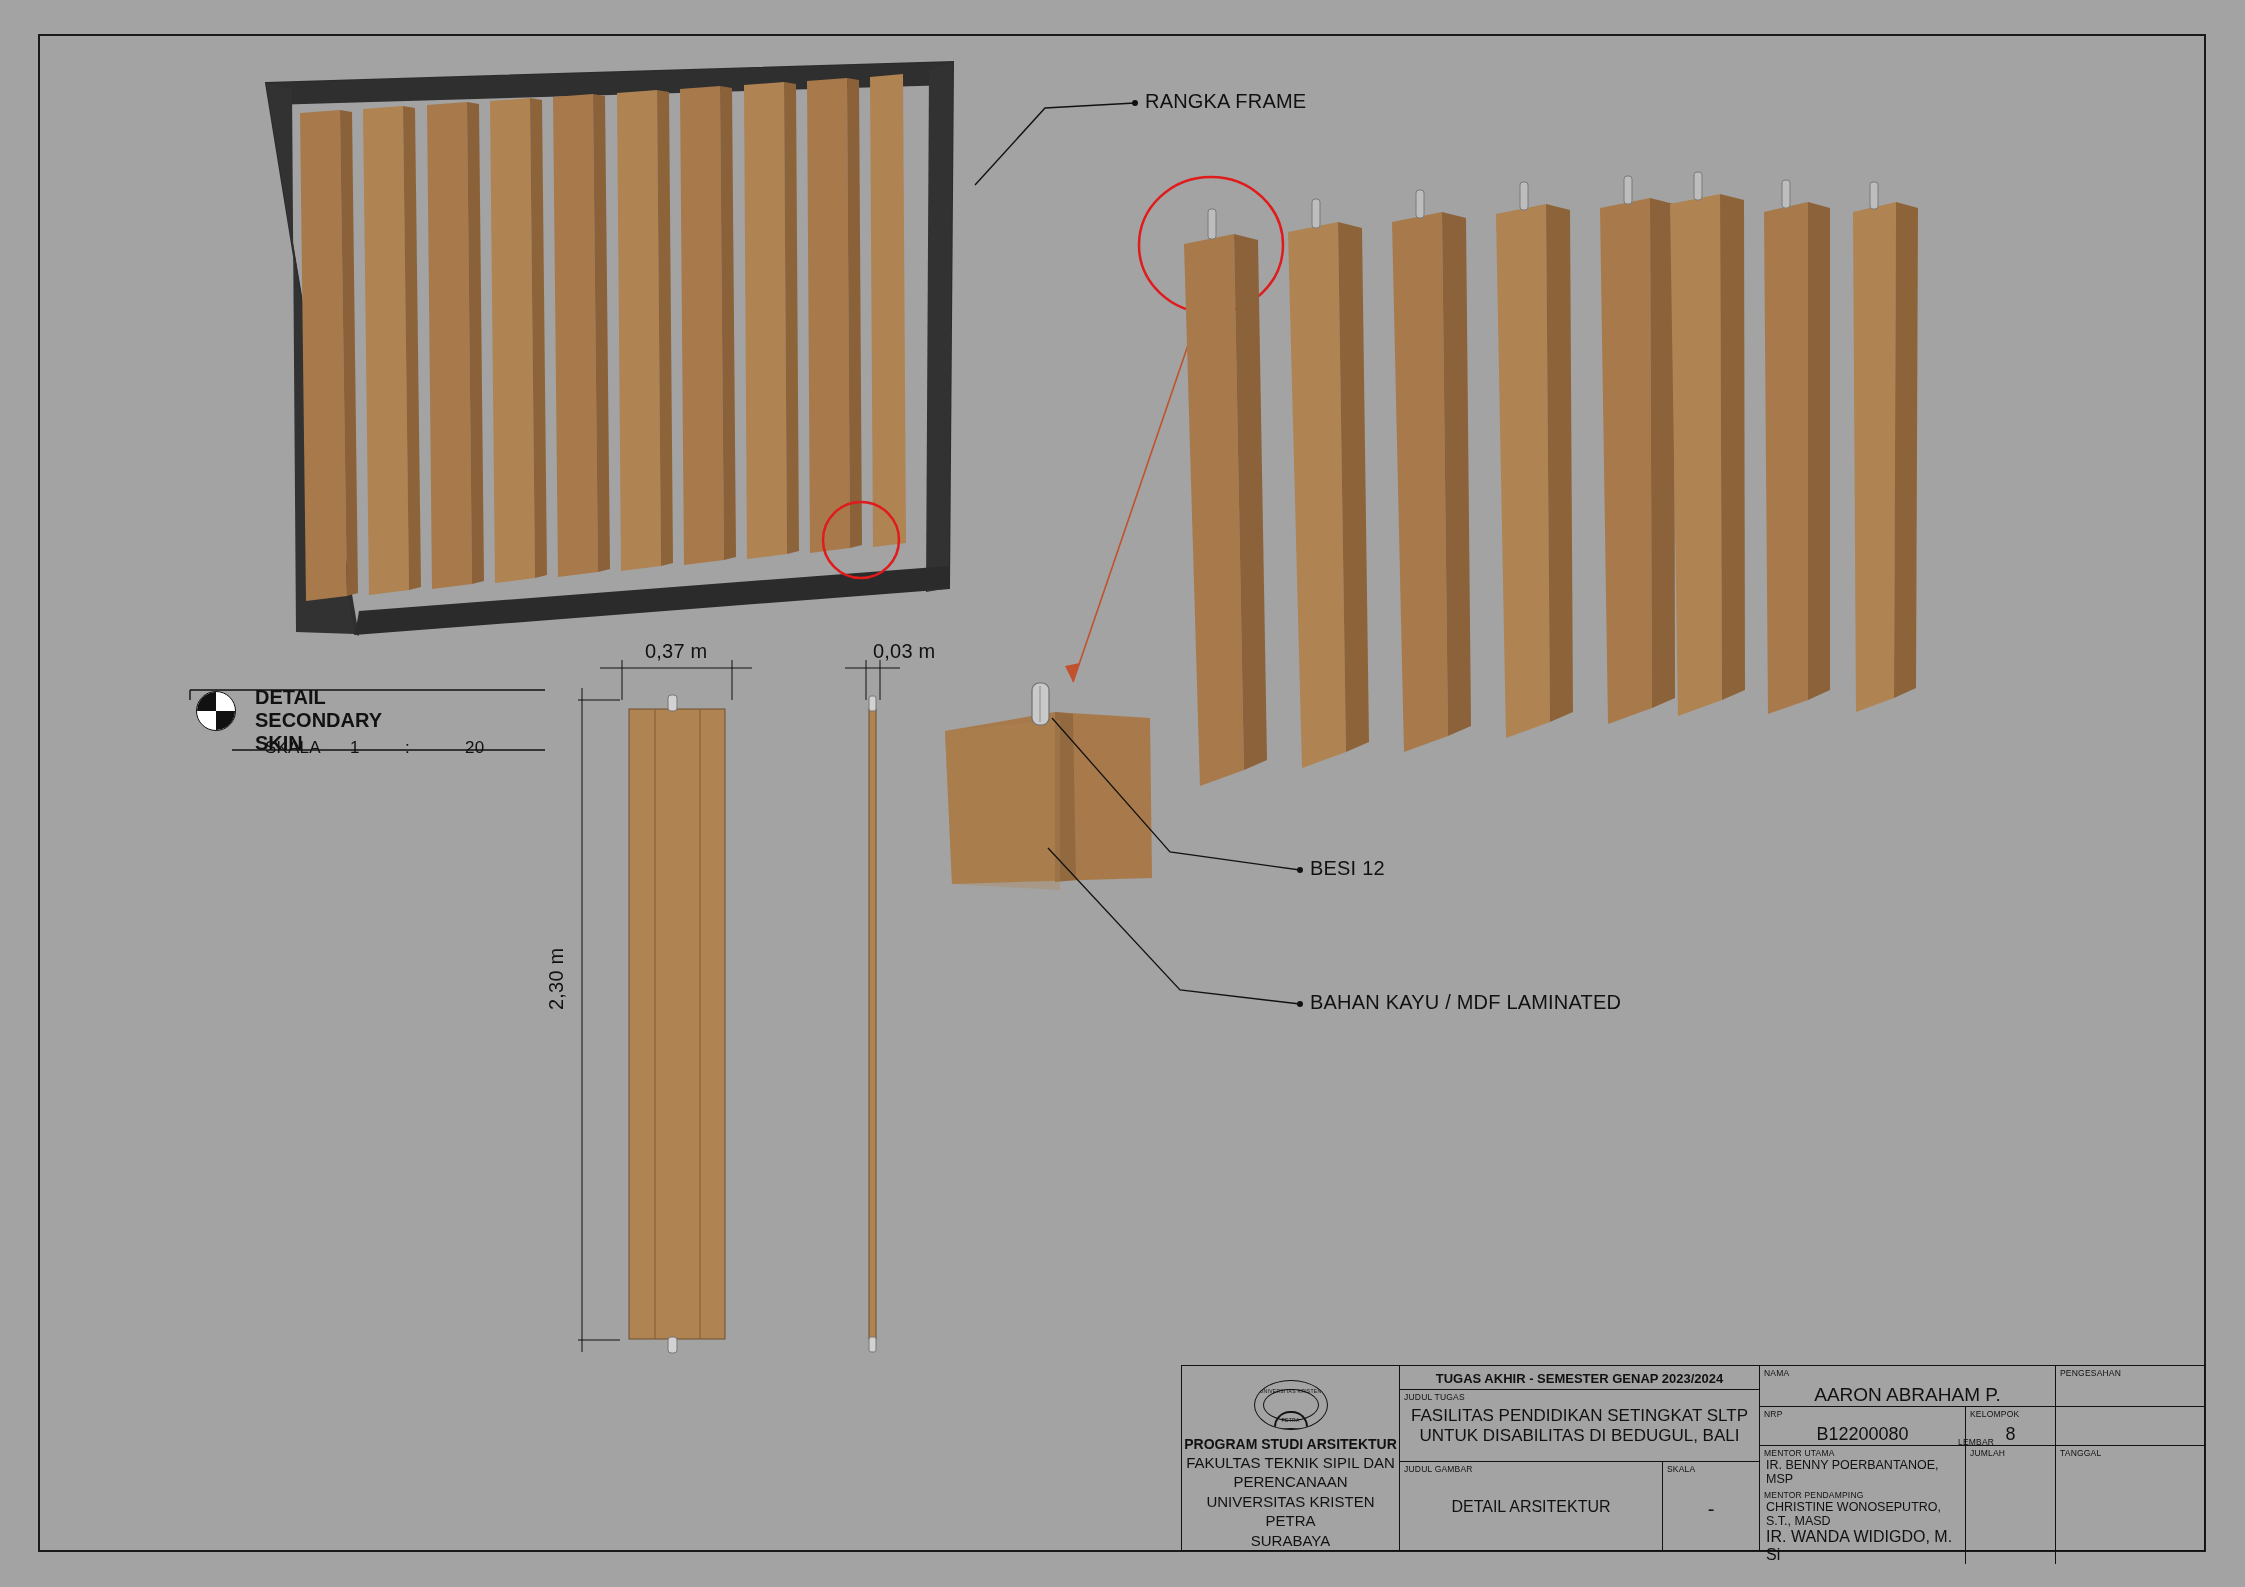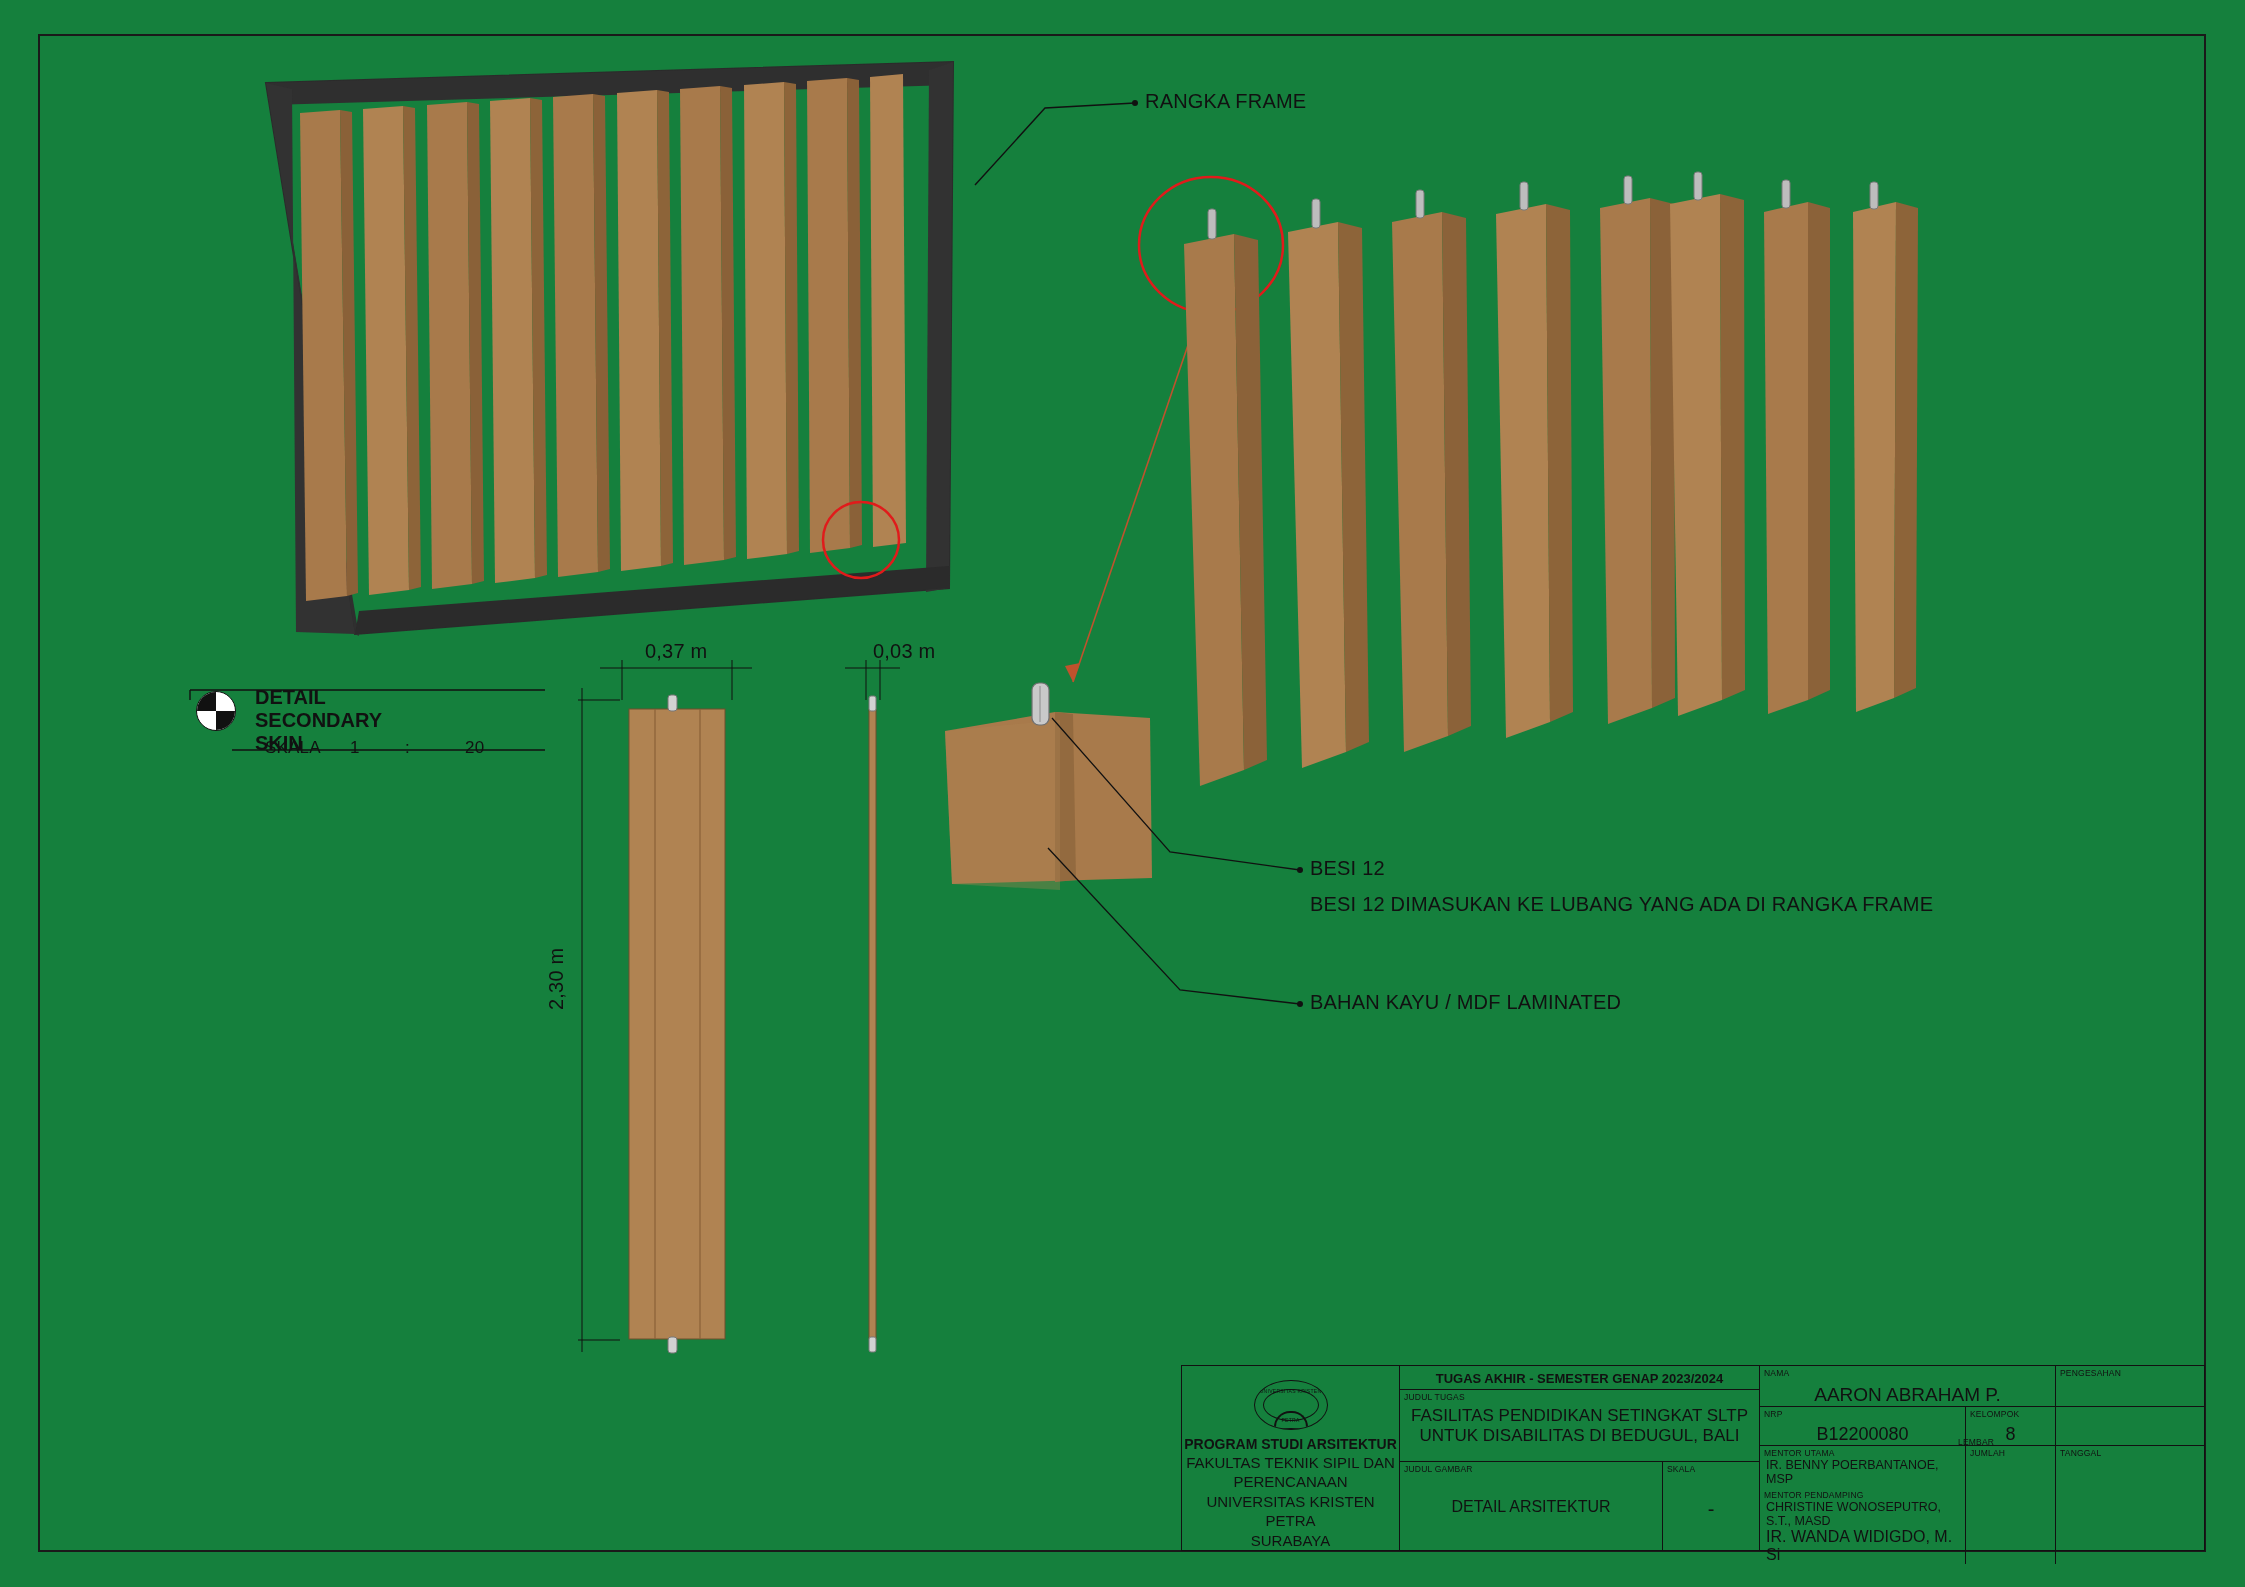--- a/index.html
+++ b/index.html
@@ -7,21 +7,21 @@
     padding: 0;
     background: #b8b8b8;
   }
   body {
     font-family: "Liberation Sans", sans-serif;
   }
   .sheet {
     position: relative;
     width: 2245px;
     height: 1587px;
-    background: #15803d;
+    background: #a3a3a3;
     overflow: hidden;
   }
   .border-outer {
     position: absolute;
     left: 38px;
     top: 34px;
     width: 2168px;
     height: 1518px;
     border: 2px solid #1a1a1a;
     box-sizing: border-box;
@@ -332,21 +332,20 @@
 
     <g stroke="#111" stroke-width="1.4">
       <line x1="190" y1="690" x2="545" y2="690"></line>
       <line x1="232" y1="750" x2="545" y2="750"></line>
       <line x1="190" y1="690" x2="190" y2="700"></line>
     </g>
   </svg>
 
   <div class="lbl" style="left:1145px; top:90px;">RANGKA FRAME</div>
   <div class="lbl" style="left:1310px; top:857px;">BESI 12</div>
-  <div class="lbl" style="left:1310px; top:893px;">BESI 12 DIMASUKAN KE LUBANG YANG ADA DI RANGKA FRAME</div>
   <div class="lbl" style="left:1310px; top:991px;">BAHAN KAYU / MDF LAMINATED</div>
 
   <div class="lbl" style="left:645px; top:640px;">0,37 m</div>
   <div class="lbl" style="left:873px; top:640px;">0,03 m</div>
   <div class="lbl" style="left:545px; top:1010px; transform:rotate(-90deg); transform-origin: 0 0;">2,30 m</div>
 
   <div class="scale-box" style="left:190px; top:660px;">
     <div class="scale-title" style="position:absolute; left:65px; top:26px;">DETAIL SECONDARY SKIN</div>
     <div class="lbl lbl-sm" style="left:75px; top:78px;">SKALA</div>
     <div class="lbl lbl-sm" style="left:160px; top:78px;">1</div>

